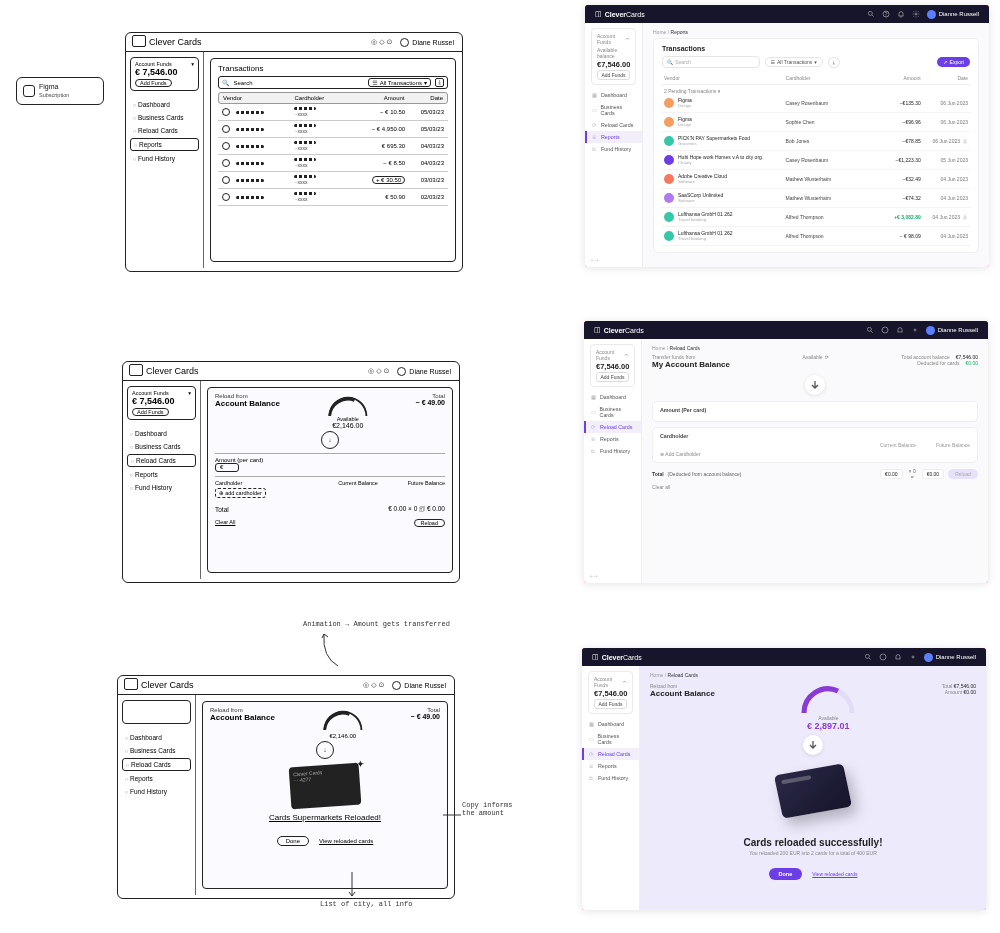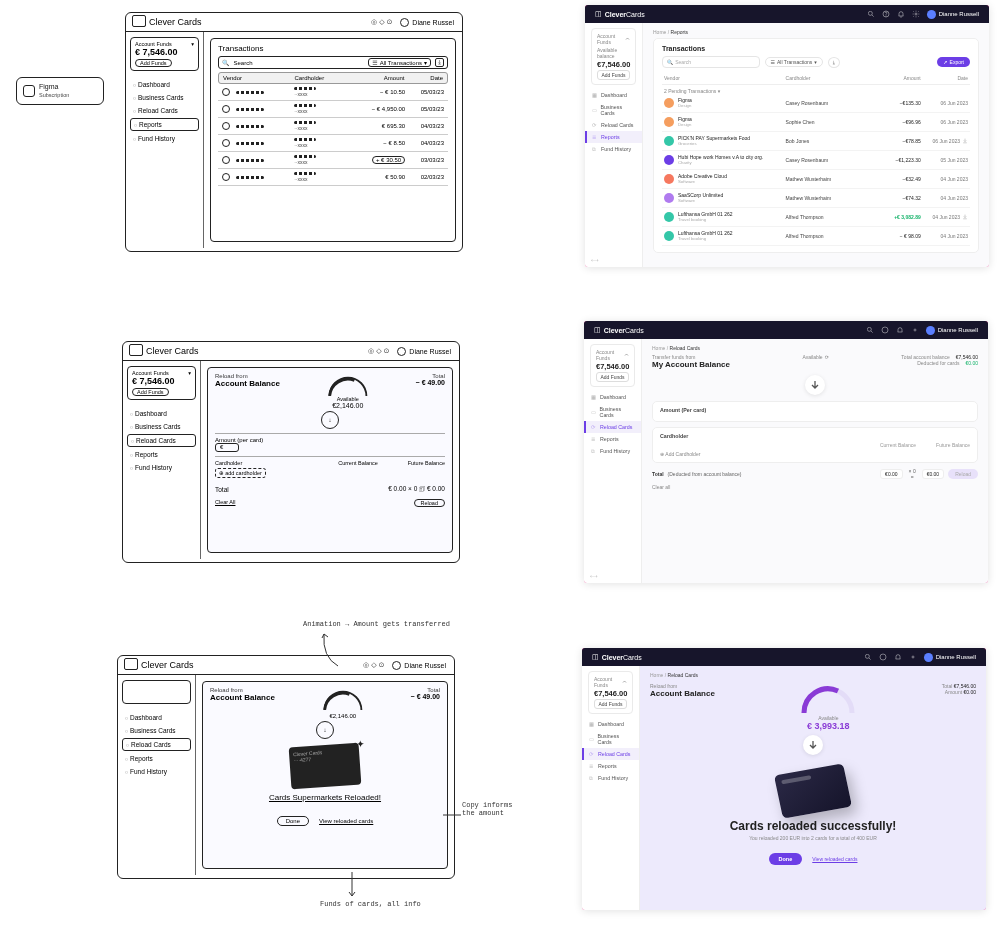--- a/index.html
+++ b/index.html
@@ -1,19 +1,19 @@
 <!DOCTYPE html>
 <html><head>
 <meta charset="utf-8">
 <style>
   * { box-sizing: border-box; margin: 0; padding: 0; font-family: -apple-system, BlinkMacSystemFont, "Segoe UI", Arial, sans-serif; }
   body { width: 1000px; height: 933px; background: #fff; position: relative; font-size: 6px; }
 
   
-  .sketch { position: absolute; }
+  .sketch { position: absolute; margin-top: 20px; }
   .sketch-frame { border: 1.5px solid #222; border-radius: 6px; background: #fff; }
   .sketch-ink { font-family: "Comic Sans MS", "Segoe Script", cursive; color: #111; }
   .hand { font-family: "Comic Sans MS", "Segoe Script", cursive; }
 
   
   .figma-tag { position:absolute; left:16px; top:77px; width:88px; height:28px; border:1.5px solid #222; border-radius:6px; display:flex; align-items:center; padding:4px 6px; gap:4px; }
   .figma-tag .sq { width:12px; height:12px; border:1.5px solid #222; border-radius:3px; }
   .figma-tag .txt { font-size:7px; font-family:"Comic Sans MS",cursive; line-height:8px; }
 
   
@@ -137,21 +137,21 @@
   .m-s-body{display:flex;flex-direction:column;align-items:center;padding-top:2px;}
   .m-s-top{display:flex;justify-content:space-between;width:100%;margin-bottom:4px;}
   .m-s-top .lft .l{font-size:5px;color:#888;} .m-s-top .lft .b{font-size:8px;font-weight:600;color:#222;}
   .m-s-top .rgt{text-align:right;font-size:5px;color:#888;} .m-s-top .rgt .v{color:#222;}
   .m-s-gauge{text-align:center;}
   .m-s-gauge .g{position:relative;width:60px;height:32px;margin:0 auto;}
   .m-s-gauge .cap{font-size:5px;color:#888;}
   .m-s-gauge .amt{font-size:9px;font-weight:700;color:#8a3bd6;}
   .m-cardimg{width:70px;height:44px;background:linear-gradient(145deg,#2b2946,#15142a);border-radius:5px;transform:rotate(-10deg) skewX(2deg);margin:8px auto 6px auto;box-shadow:4px 8px 14px rgba(0,0,0,.25);position:relative;}
   .m-cardimg::after{content:"";position:absolute;left:6px;top:6px;width:30px;height:4px;background:rgba(255,255,255,.25);border-radius:2px;}
-  .m-succ{font-size:12px;font-weight:600;color:#222;text-align:left;margin-top:0;}
+  .m-succ{font-size:10px;font-weight:600;color:#222;text-align:left;margin-top:18px;}
   .m-succ-sub{font-size:5px;color:#888;text-align:center;margin-top:2px;}
   .m-s-btns{display:flex;gap:10px;align-items:center;justify-content:center;margin-top:12px;}
   .m-done{background:#6c3ee6;color:#fff;font-size:5.5px;font-weight:600;padding:3px 10px;border-radius:10px;}
   .m-link{font-size:5px;color:#6c3ee6;text-decoration:underline;}
 
   svg{display:block;}
   .chev{width:6px;height:6px;}
 </style>
 </head>
 <body>
@@ -460,21 +460,21 @@
 
 <div class="ann" style="left:303px;top:620px;width:180px;">Animation → Amount gets transferred</div>
 <svg style="position:absolute;left:320px;top:632px;" width="30" height="38">
     <path d="M4 2 Q 2 25 18 34" fill="none" stroke="#333" stroke-width="1"></path>
     <path d="M2 6 L4 2 L8 5" fill="none" stroke="#333" stroke-width="1"></path>
   </svg>
 <div class="ann" style="left:462px;top:801px;width:60px;line-height:8px;">Copy informs the amount</div>
 <svg style="position:absolute;left:443px;top:810px;" width="20" height="10">
     <path d="M0 5 L18 5" stroke="#333" stroke-width="1"></path>
   </svg>
-<div class="ann" style="left:320px;top:900px;">Funds of cards, all info</div>
+<div class="ann" style="left:320px;top:900px;">List of city, all info</div>
 <svg style="position:absolute;left:347px;top:872px;" width="10" height="28">
     <path d="M5 0 L5 24" stroke="#333" stroke-width="1"></path>
     <path d="M2 20 L5 24 L8 20" fill="none" stroke="#333" stroke-width="1"></path>
   </svg>
 
 <div class="mock" style="left:585px; top:5px; height:262px;">
   <div class="m-top">
     <div class="m-logo">◫ <span><b>Clever</b><span>Cards</span></span></div>
     <div class="m-right">
       <span class="ic">
@@ -878,21 +878,21 @@
               <div class="b">Account Balance</div>
             </div>
           <div class="m-s-gauge">
             <div class="g">
                 <svg width="60" height="32" viewBox="0 0 60 32">
                   <path d="M6 30 A24 24 0 0 1 54 30" fill="none" stroke="#e3dcf7" stroke-width="5"></path>
                   <path d="M6 30 A24 24 0 0 1 40 8" fill="none" stroke="#8a3bd6" stroke-width="5"></path>
                 </svg>
               </div>
             <div class="cap">Available</div>
-            <div class="amt">€ 3,993.18</div>
+            <div class="amt">€ 2,897.01</div>
           </div>
           <div class="rgt">
             <div><span>Total</span> <span class="v">€7,546.00</span></div>
             <div><span>Amount</span> <span class="v">€0.00</span></div>
           </div>
         </div>
         <div class="m-down-c">
             <svg width="10" height="10" viewBox="0 0 10 10">
               <path d="M5 1v7M2 5l3 3 3-3" fill="none" stroke="#555" stroke-width="1.3"></path>
             </svg>

